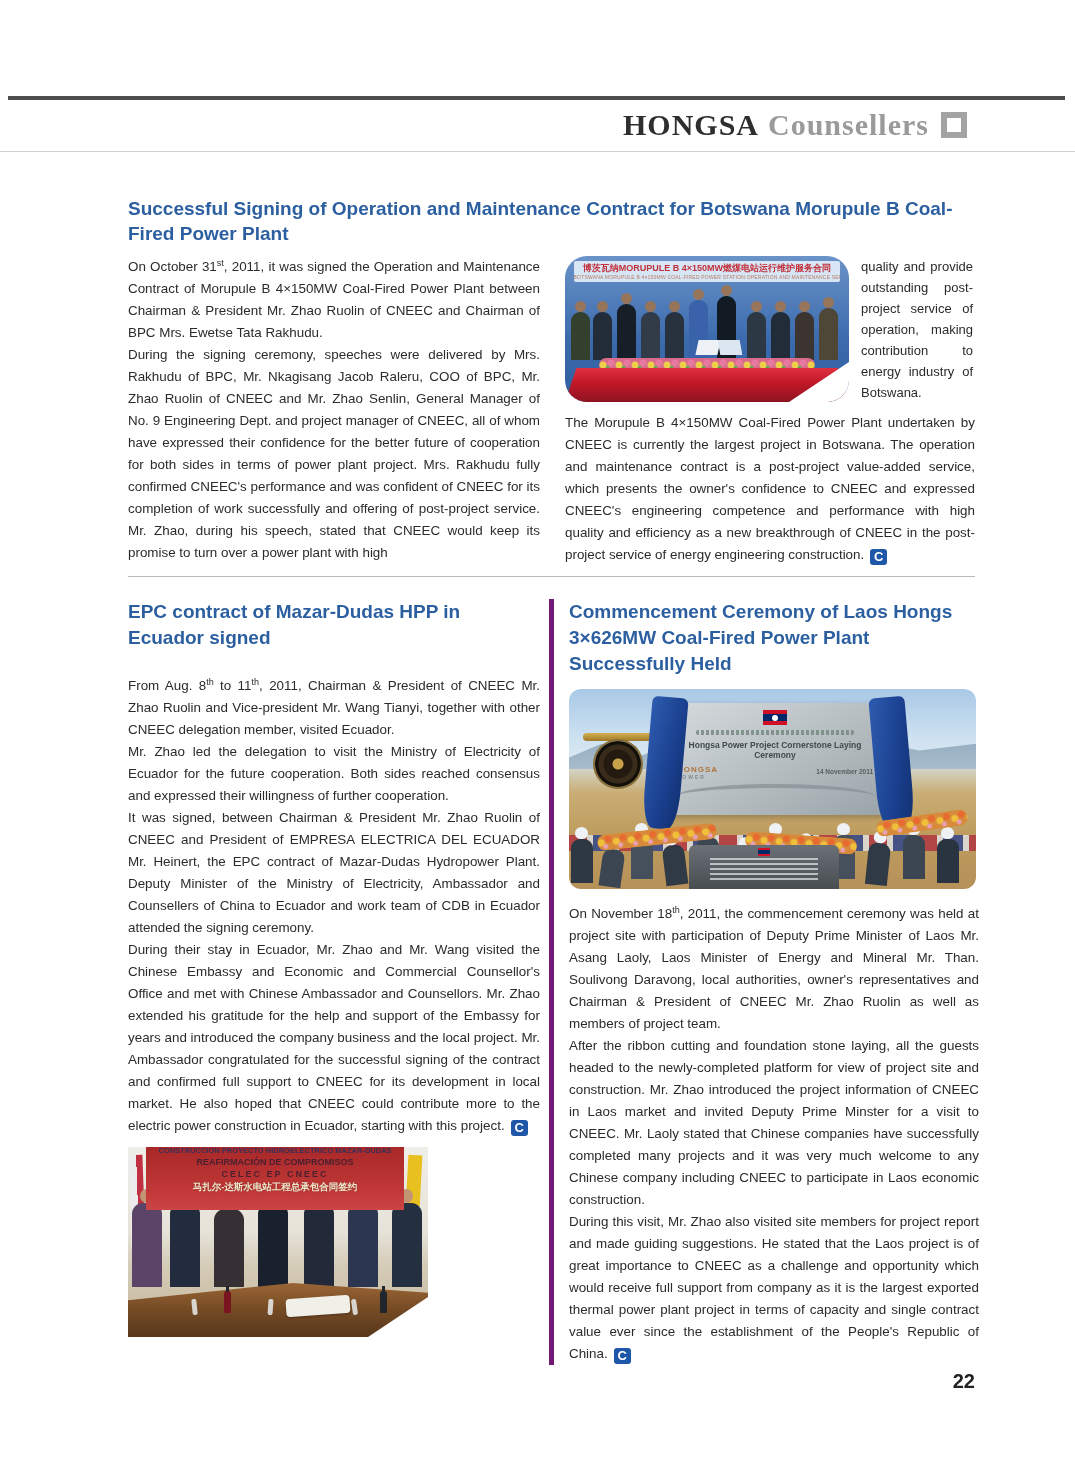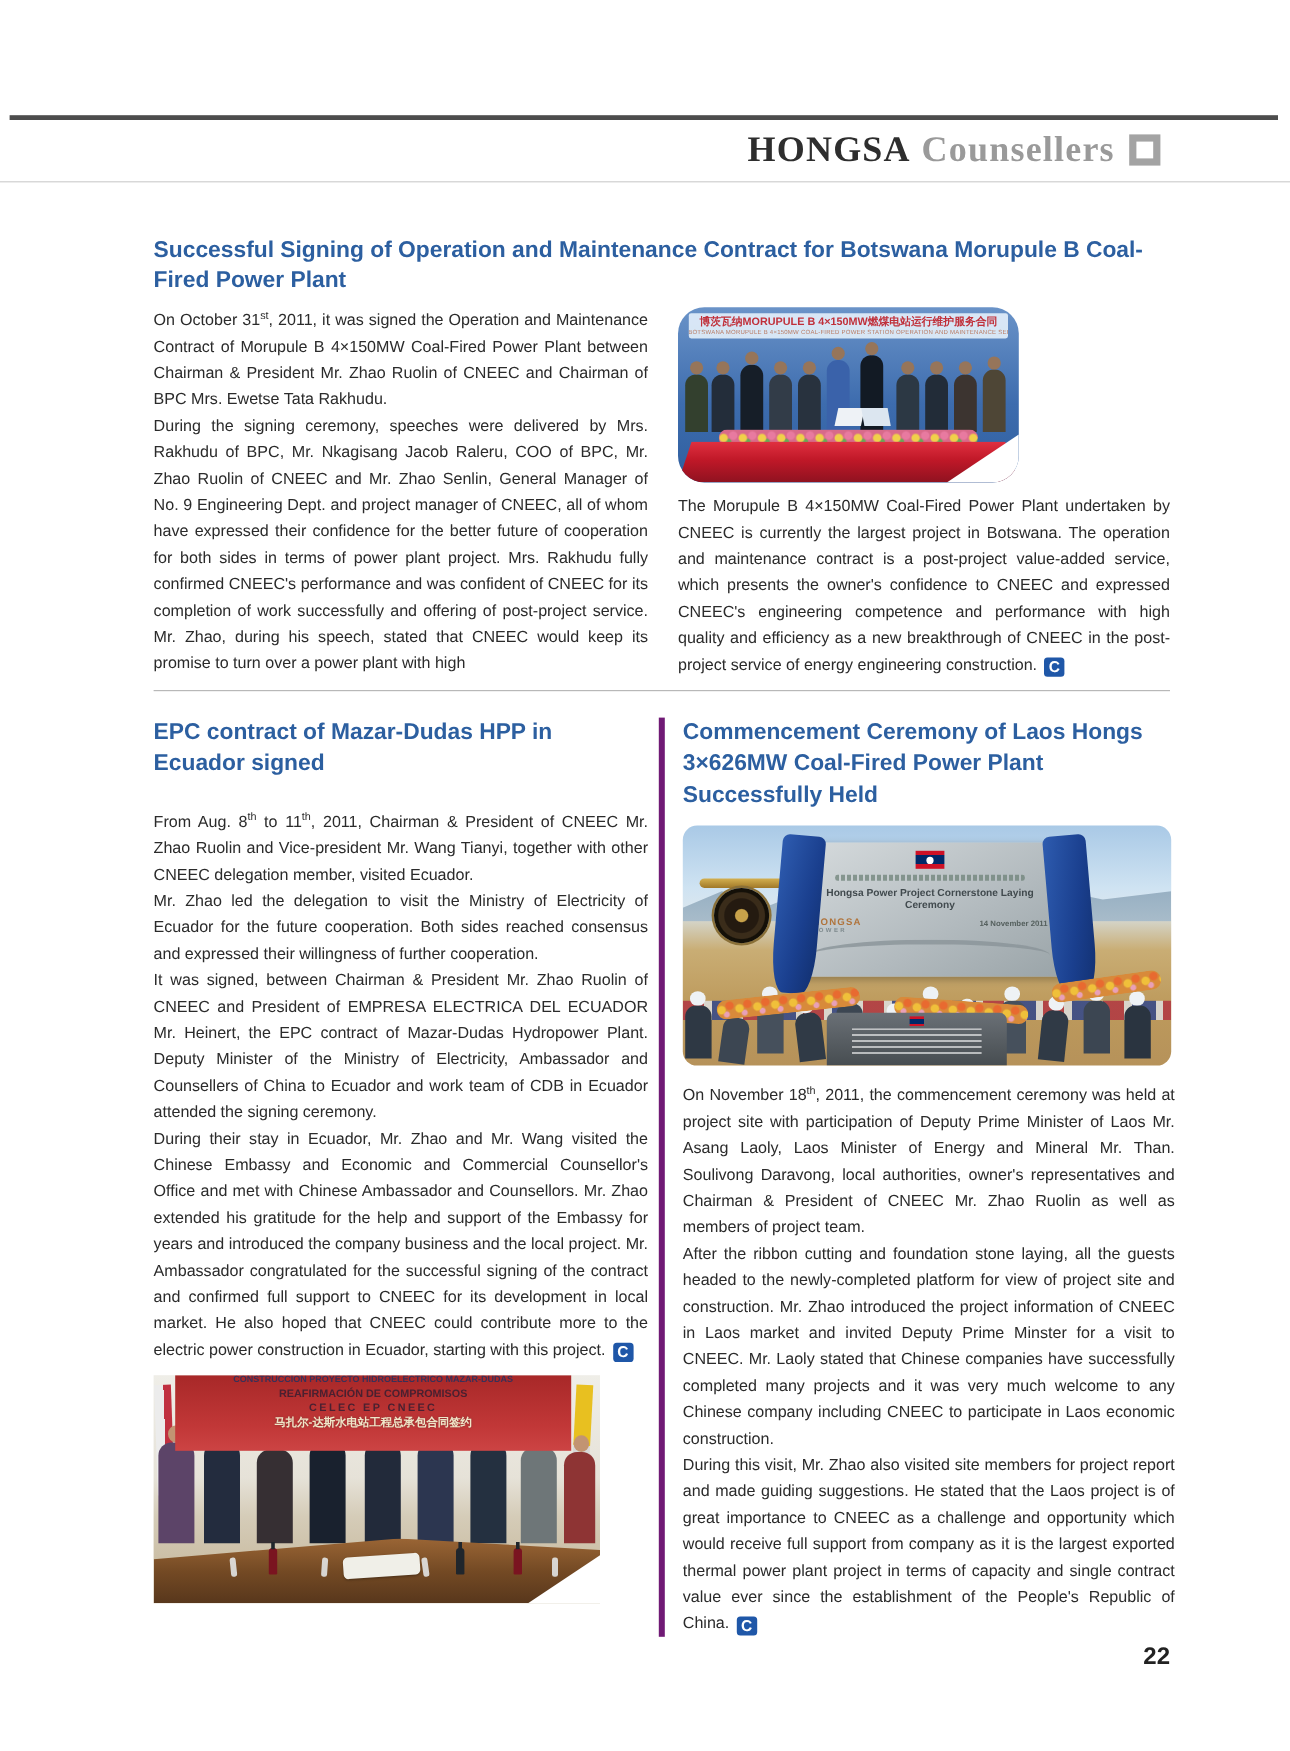--- a/index.html
+++ b/index.html
@@ -133,21 +133,21 @@
   .g2{bottom:38px;left:176px;width:112px;transform:rotate(4deg);}
   .g3{bottom:58px;right:8px;width:92px;transform:rotate(-8deg);}
   .plaque{position:absolute;bottom:0;left:120px;width:150px;height:44px;border-radius:6px 6px 0 0;z-index:5;
      background:linear-gradient(180deg,#6a7076,#474d51);}
   .plaque .pf{width:12px;height:8px;margin:3px auto 2px;
      background:linear-gradient(180deg,#ce1126 0 25%,#002868 25% 75%,#ce1126 75% 100%);}
   .plaque .pl{height:22px;width:72%;margin:0 auto;
      background:repeating-linear-gradient(180deg,rgba(255,255,255,0.6) 0 1.5px,transparent 1.5px 5px);}
 
   
-  .photo3{position:relative;width:372px;height:190px;overflow:hidden;
+  .photo3{position:relative;width:300px;height:190px;overflow:hidden;
      background:linear-gradient(180deg,#efeee8 0%,#e6e2d8 45%,#d5ccb8 62%,#c2b294 100%);}
   .p3banner{position:absolute;top:0;left:18px;right:24px;height:62px;text-align:center;padding-top:1px;
      background:linear-gradient(180deg,#a82828 0%,#c23838 70%,#cc4444 100%);}
   .p3b1{color:#3a3058;font-size:7.5px;font-weight:bold;line-height:10px;white-space:nowrap;overflow:hidden;margin-top:-2px;}
   .p3b2{color:#4a2030;font-size:9px;font-weight:bold;line-height:12px;}
   .p3b3{color:#4a2030;font-size:9px;font-weight:bold;line-height:12px;letter-spacing:2px;}
   .p3b4{color:#f0e6c8;font-size:9.5px;font-weight:bold;line-height:13px;text-shadow:0 0 2px #803030;}
   .fl{position:absolute;top:8px;width:14px;height:92px;}
   .fl.l{left:2px;background:linear-gradient(90deg,#ececec 55%,#c03040 55%);transform:rotate(-2deg);}
   .fl.r{right:8px;background:linear-gradient(180deg,#e8c020 55%,#d8d8d8 55%);transform:rotate(3deg);}
@@ -217,20 +217,21 @@
                 <div class="fig"></div>
             </div>
             <div class="p1papers">
                 <i></i>
                 <i></i>
               </div>
             <div class="p1flowers"></div>
             <div class="p1table"></div>
             <div class="cut-corner"></div>
           </div>
+          <div class="a1-side">quality and provide outstanding post-project service of operation, making contribution to energy industry of Botswana.</div>
         </div>
         <p class="body-p a1-p3"><span>The Morupule B 4×150MW Coal-Fired Power Plant undertaken by CNEEC is currently the largest project in Botswana. The operation and maintenance contract is a post-project value-added service, which presents the owner's confidence to CNEEC and expressed CNEEC's engineering competence and performance with high quality and efficiency as a new breakthrough of CNEEC in the post-project service of energy engineering construction.</span><span class="end-mark">C</span></p>
       </div>
     </div>
 
     <hr class="mid-rule">
 
     <div class="bottom">
 
       <div class="b-left">

